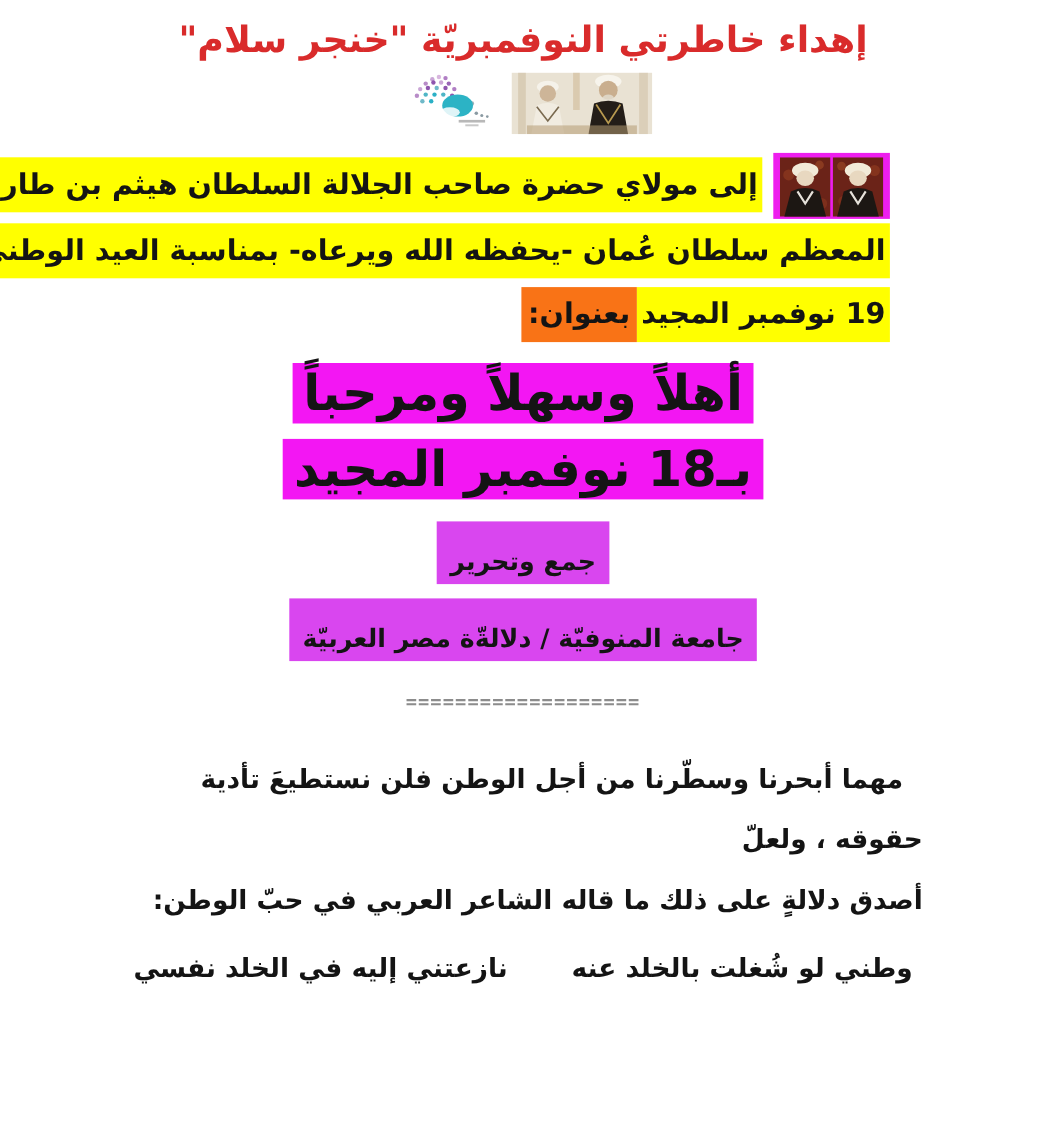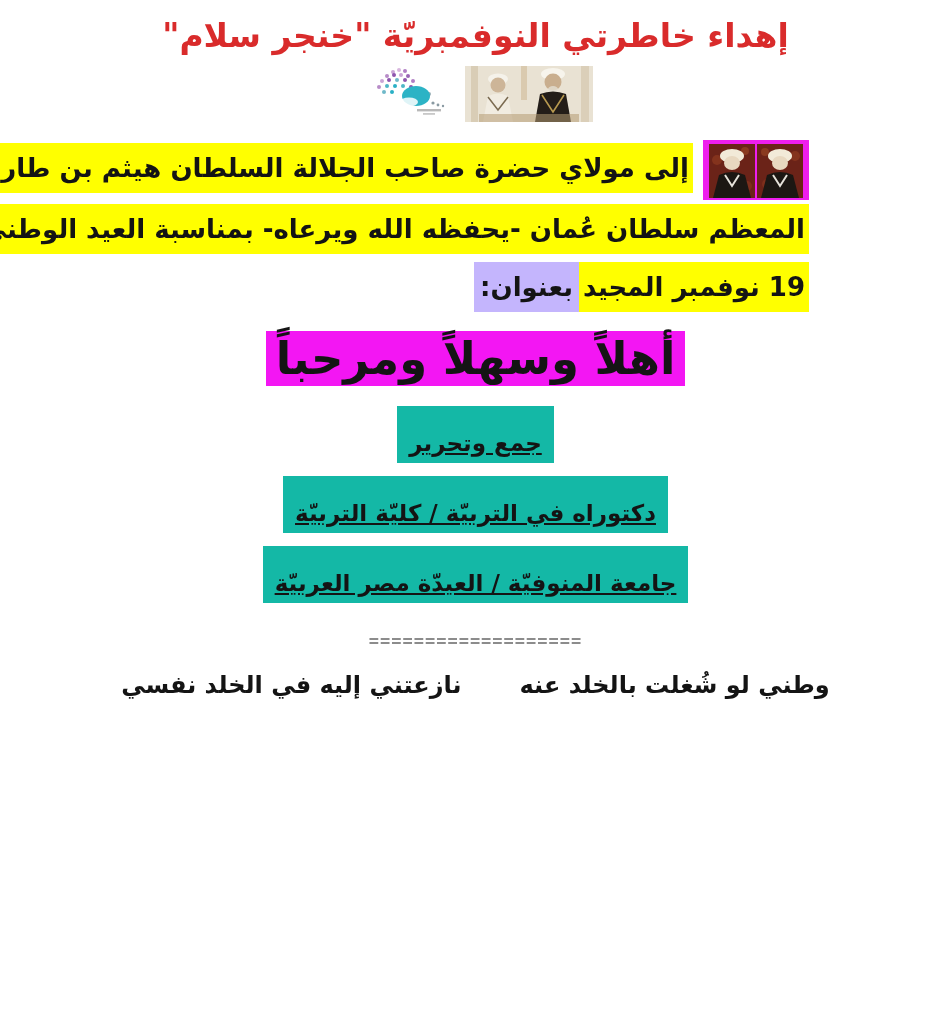--- a/index.html
+++ b/index.html
@@ -37,21 +37,21 @@
   
   .dedication {
     direction:rtl;
     text-align:right;
     margin:14px 142px 0 140px;
     font-size:26px;
     line-height:58px;
   }
   .ded-line { white-space:nowrap; }
   .hl-y { background:#ffff00; padding:10px 4px; }
-  .hl-m { background:#c4b5fd; padding:10px 6px; }
+  .hl-m { background:#f97316; padding:10px 6px; }
   .portraits {
     display:inline-block;
     vertical-align:middle;
     background:#ee1eee;
     padding:4px 5px 2px 5px;
     margin-left:10px;
     line-height:0;
   }
   .portraits svg { margin:0 1px; }
 
@@ -67,25 +67,24 @@
 
   
   .credits {
     direction:rtl;
     text-align:center;
     margin-top:10px;
     font-size:23px;
   }
   .credit-line { margin-top:13px; line-height:0; }
   .hl-g {
-    background:#14b8a6;
+    background:#d946ef;
     display:inline-block;
     padding:24px 12px 7px 12px;
     line-height:26px;
-    text-decoration:underline;
   }
 
   
   .separator {
     text-align:center;
     margin-top:28px;
     color:#8c8c8c;
     font-size:17px;
     letter-spacing:1px;
     font-family:"DejaVu Sans Mono", monospace;
@@ -190,26 +189,30 @@
             <ellipse cx="23" cy="19" rx="8" ry="7" fill="#e8d8c0"></ellipse>
             <path d="M4,54 L10,31 Q23,25 36,31 L42,54 Z" fill="#1c1713"></path>
             <path d="M16,31 L23,42 L30,31" stroke="#e6e2da" stroke-width="2" fill="none"></path>
           </svg></span><span class="hl-y">إلى مولاي حضرة صاحب الجلالة السلطان هيثم بن طارق</span></div>
     <div class="ded-line"><span class="hl-y">المعظم سلطان عُمان -يحفظه الله ويرعاه- بمناسبة العيد الوطني</span></div>
     <div class="ded-line"><span class="hl-y">19 نوفمبر المجيد</span><span class="hl-m">بعنوان:</span></div>
   </div>
 
   <div class="headline">
     <div><span class="hl-m2">أهلاً وسهلاً ومرحباً</span></div>
+    <div><span class="hl-m2">بـ18 نوفمبر المجيد</span></div>
   </div>
 
   <div class="credits">
     <div class="credit-line"><span class="hl-g">جمع وتحرير</span></div>
-    <div class="credit-line"><span class="hl-g">دكتوراه في التربيّة / كليّة التربيّة</span></div>
-    <div class="credit-line"><span class="hl-g">جامعة المنوفيّة / العيدّة مصر العربيّة</span></div>
+    <div class="credit-line"><span class="hl-g">جامعة المنوفيّة / دلالةّة مصر العربيّة</span></div>
   </div>
 
   <div class="separator">===================</div>
 
+  <div class="body-par">
+    <div class="par-line1">مهما أبحرنا وسطّرنا من أجل الوطن فلن نستطيعَ تأدية حقوقه ، ولعلّ</div>
+    <div>أصدق دلالةٍ على ذلك ما قاله الشاعر العربي في حبّ الوطن:</div>
+  </div>
 
   <div class="poem"><span>وطني لو شُغلت بالخلد عنه</span><span class="poem-gap"></span><span>نازعتني إليه في الخلد نفسي</span></div>
 
 </div>
 
 </body></html>

